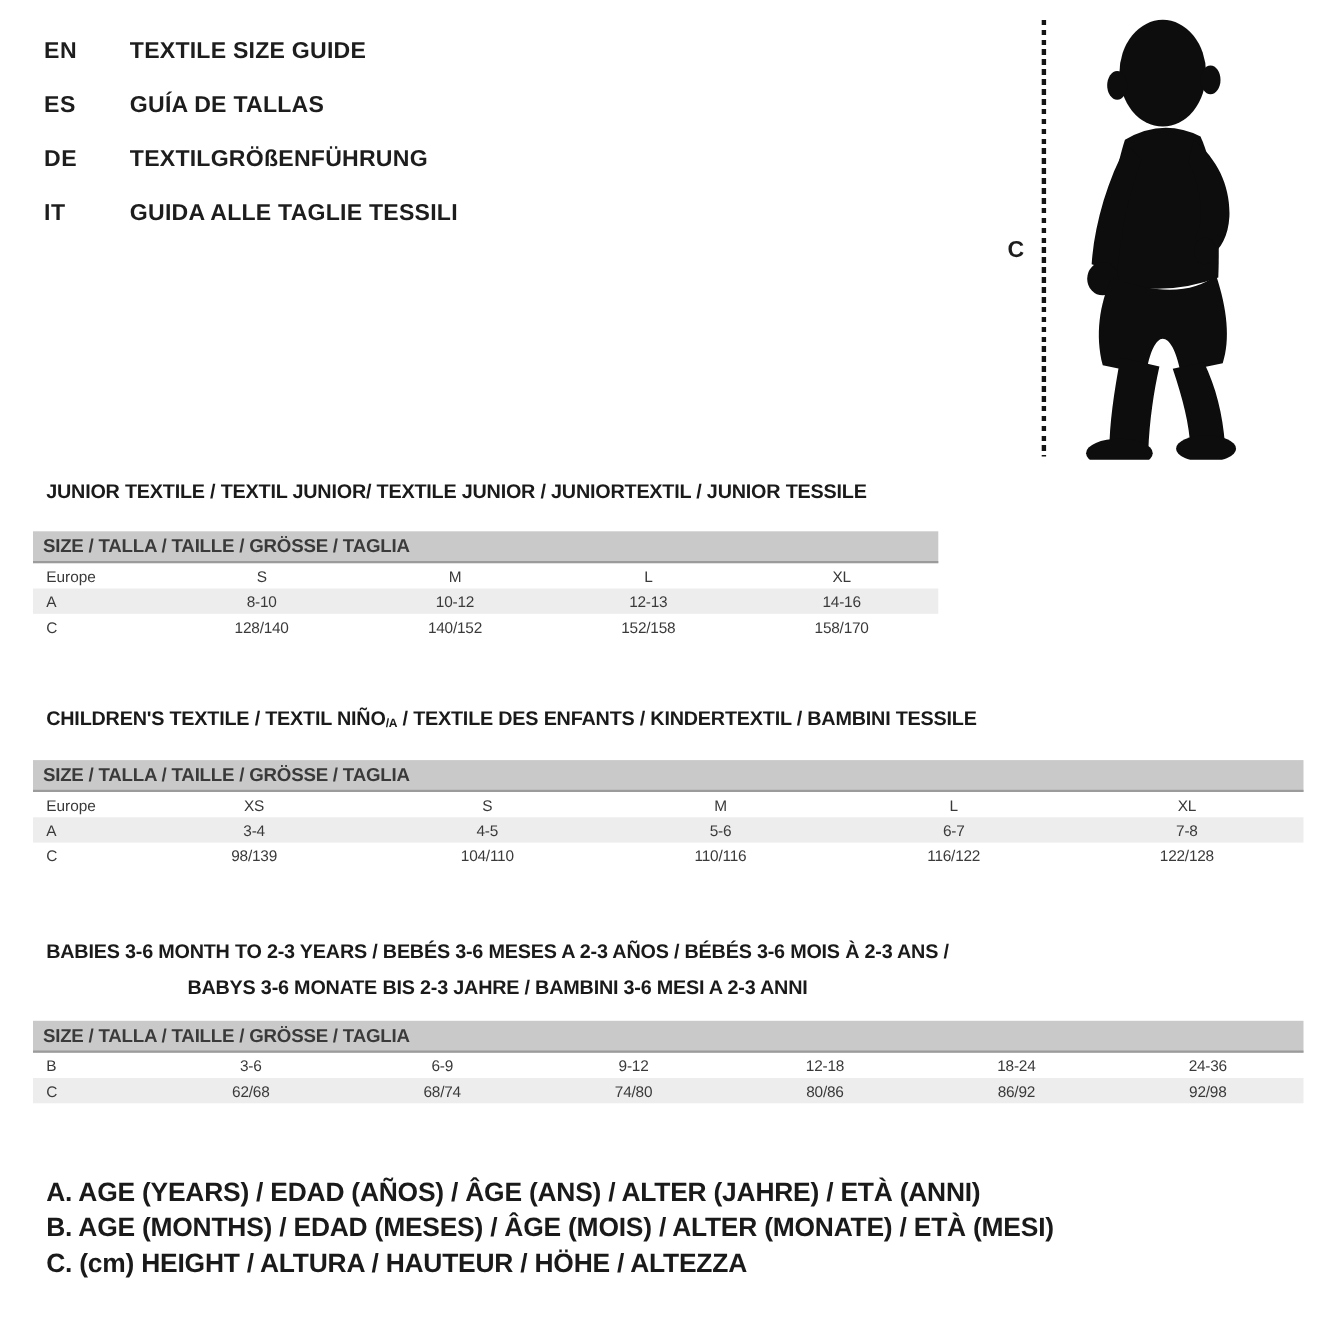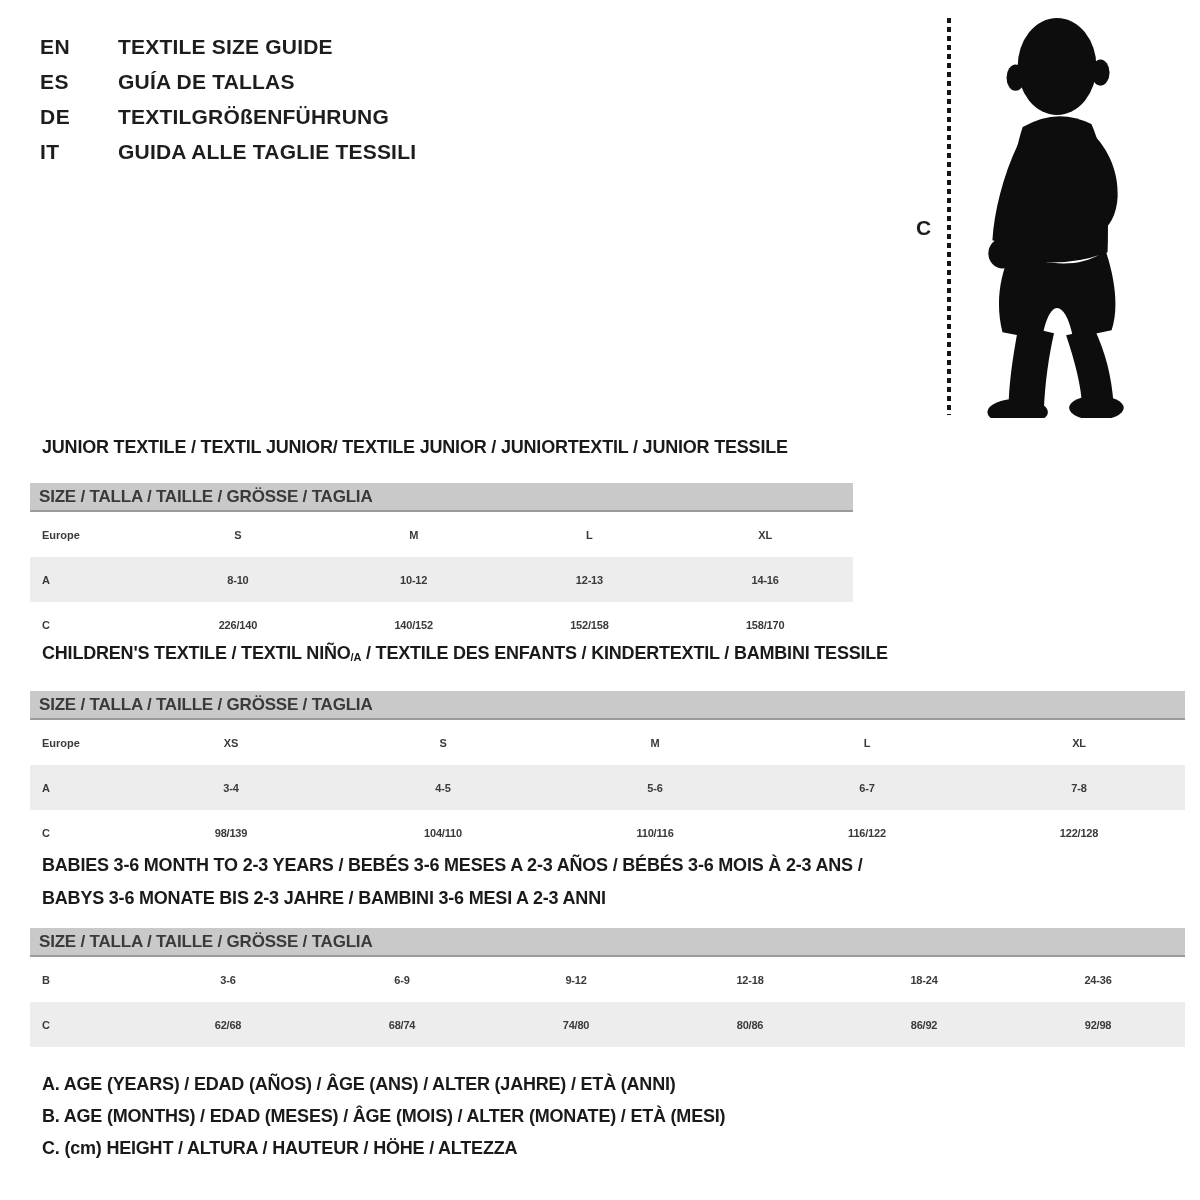--- a/index.html
+++ b/index.html
@@ -3,60 +3,60 @@
 <meta charset="utf-8">
 <style>
   html,body { margin:0; padding:0; background:#ffffff; }
   .page {
     position:relative; width:1200px; height:1200px; background:#ffffff;
     font-family:"Liberation Sans","DejaVu Sans",sans-serif;
     color:#1d1d1d; overflow:hidden;
   }
 
   
-  .lang-block { position:absolute; left:40px; top:36px; display:flex; flex-direction:column; gap:14px; }
+  .lang-block { position:absolute; left:40px; top:36px; display:flex; flex-direction:column; gap:28px; }
   .lang-row { display:flex; height:21px; line-height:21px; }
   .lang-code { width:78px; font-size:21px; font-weight:700; letter-spacing:0.5px; }
   .lang-label { font-size:21px; font-weight:700; letter-spacing:0.2px; white-space:nowrap; }
 
   
   .measure-label { position:absolute; left:916px; top:216px; font-size:21px; font-weight:700; }
   .measure-line {
     position:absolute; left:947px; top:18px; width:4px; height:397px;
     background:repeating-linear-gradient(to bottom,#141414 0 5px,transparent 5px 9px);
   }
   .baby-svg { position:absolute; left:962px; top:14px; width:182px; height:404px; }
 
   
   .sec-title { position:absolute; font-size:18px; font-weight:700; letter-spacing:-0.2px; white-space:nowrap; color:#1a1a1a; }
   .title-junior { left:42px; top:437px;text-align:center; }
   .title-children { left:42px; top:643px; }
-  .title-babies { left:42px; top:849px; line-height:33px; }
+  .title-babies { left:42px; top:849px; line-height:33px;text-align:center; }
   .sub-small { font-size:11px; vertical-align:-2px; font-weight:700; }
 
   
   .sg-table { position:absolute; box-sizing:border-box; }
   .t-junior   { left:30px; top:483px; width:823px; }
   .t-children { left:30px; top:691px; width:1155px; }
   .t-babies   { left:30px; top:928px; width:1155px; }
   .thead {
     height:27px; line-height:27px; background:#c9c9c9; border-bottom:2px solid #9b9b9b;
     padding-left:9px; font-size:17px; font-weight:700; color:#3a3a3a; letter-spacing:-0.2px;
   }
-  .trow { display:grid; align-items:center; height:45px; font-size:11px; font-weight:700; color:#3a3a3a; }
+  .trow { display:grid; align-items:center; height:23px; font-size:14px; font-weight:400; color:#3a3a3a; }
   .t-junior .trow   { grid-template-columns:120px repeat(4,1fr); }
   .t-children .trow { grid-template-columns:95px repeat(5,1fr); }
   .t-babies .trow   { grid-template-columns:111px repeat(6,1fr); }
   .trow.shade { background:#ededed; }
   .row-label { padding-left:12px; text-align:left; }
   .cell { text-align:center; letter-spacing:-0.2px; }
 
   
   .legend { position:absolute; left:42px; top:1074px; }
-  .legend-line { font-size:18px; font-weight:700; line-height:21px; margin-bottom:11px; white-space:nowrap; color:#1a1a1a; letter-spacing:-0.2px; }
+  .legend-line { font-size:24px; font-weight:700; line-height:21px; margin-bottom:11px; white-space:nowrap; color:#1a1a1a; letter-spacing:-0.2px; }
 </style>
 </head>
 <body>
 
 <div class="page">
 
   <div class="lang-block">
     <div class="lang-row">
       <span class="lang-code">EN</span>
       <span class="lang-label">TEXTILE SIZE GUIDE</span>
@@ -107,21 +107,21 @@
     </div>
     <div class="trow shade">
       <div class="row-label">A</div>
       <div class="cell">8-10</div>
       <div class="cell">10-12</div>
       <div class="cell">12-13</div>
       <div class="cell">14-16</div>
     </div>
     <div class="trow">
       <div class="row-label">C</div>
-      <div class="cell">226/140</div>
+      <div class="cell">128/140</div>
       <div class="cell">140/152</div>
       <div class="cell">152/158</div>
       <div class="cell">158/170</div>
     </div>
   </div>
 
   <div class="sec-title title-children"><span>CHILDREN'S TEXTILE / TEXTIL NIÑO</span><span class="sub-small">/A</span><span> / TEXTILE DES ENFANTS / KINDERTEXTIL / BAMBINI TESSILE</span></div>
   <div class="sg-table t-children">
     <div class="thead">SIZE / TALLA / TAILLE / GRÖSSE / TAGLIA</div>
     <div class="trow">

